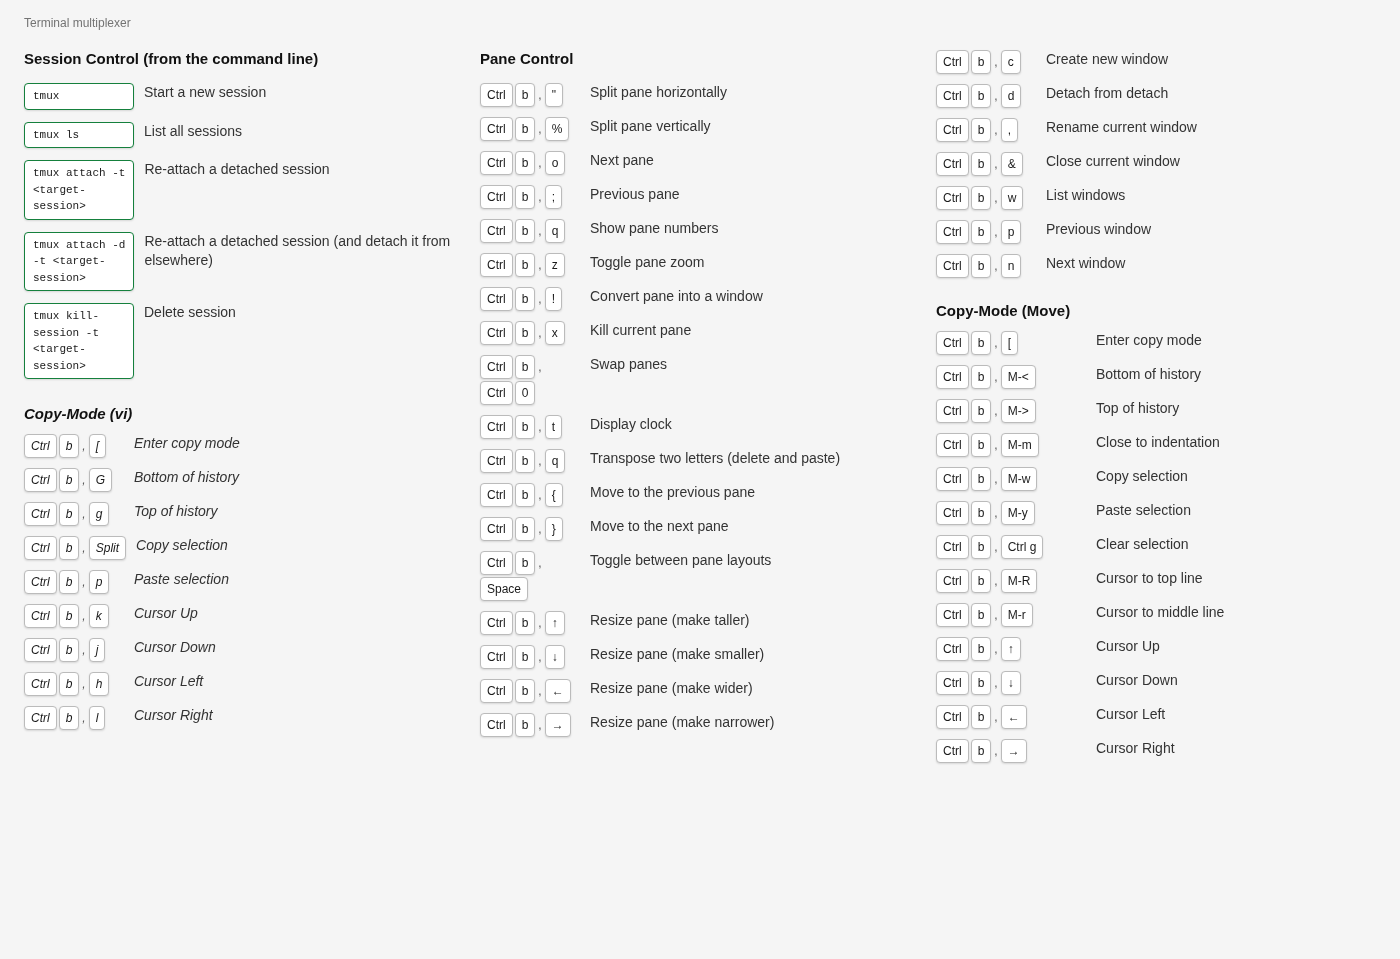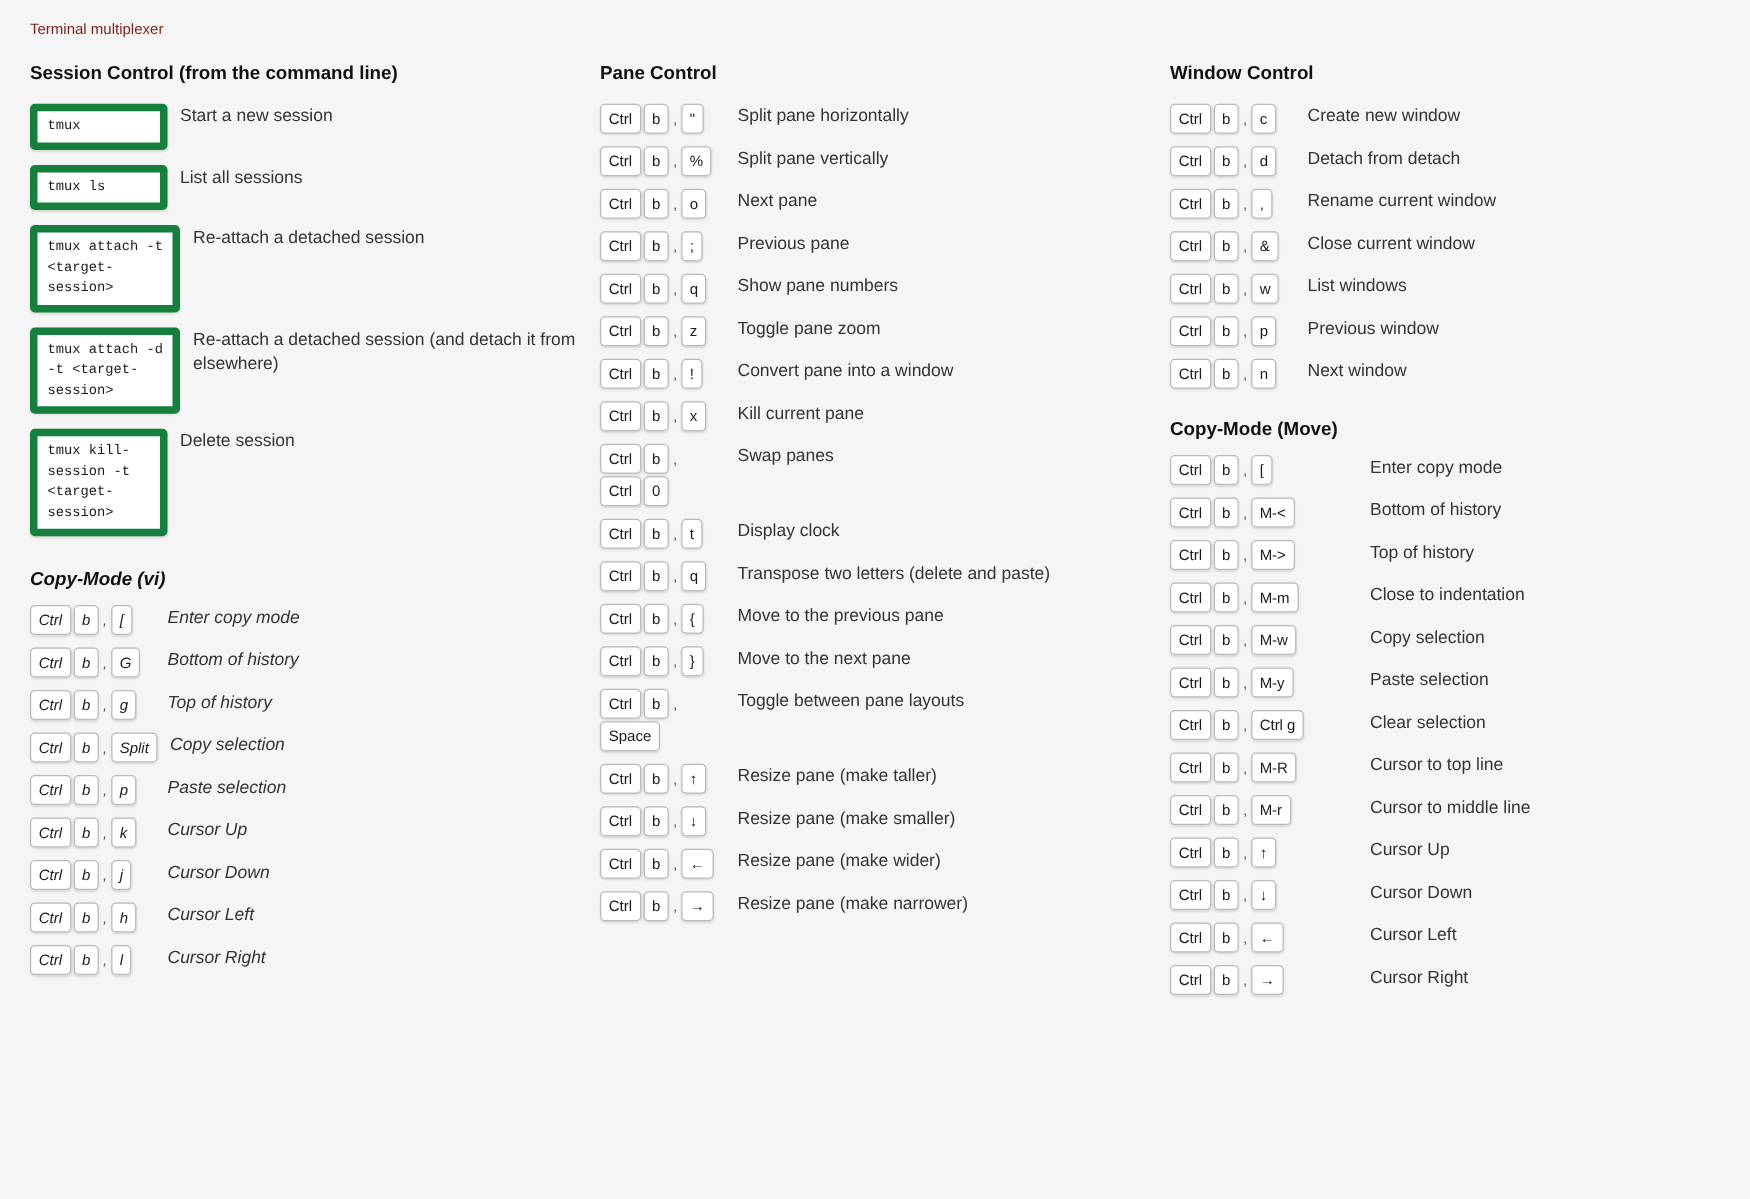--- a/index.html
+++ b/index.html
@@ -5,21 +5,21 @@
     * { box-sizing: border-box; margin: 0; padding: 0; }
     body {
       font-family: -apple-system, BlinkMacSystemFont, 'Segoe UI', Helvetica, Arial, sans-serif;
       font-size: 14px;
       color: #1a1a1a;
       background: #f5f5f5;
       padding: 16px 24px;
     }
     .app-title {
       font-size: 12px;
-      color: #7f1d1d;
+      color: #737373;
       margin-bottom: 20px;
     }
     .columns {
       display: flex;
       gap: 16px;
       align-items: flex-start;
     }
     .column {
       flex: 1;
       min-width: 0;
@@ -68,21 +68,21 @@
       color: #555;
       padding: 0 1px;
     }
     .desc {
       color: #333;
       line-height: 1.4;
     }
     .cmd-box {
       display: inline-block;
       background: #fff;
-      border: 6px solid #15803d;
+      border: 1px solid #15803d;
       border-radius: 4px;
       padding: 4px 8px;
       font-family: 'Courier New', monospace;
       font-size: 12px;
       min-width: 100px;
       margin-bottom: 2px;
       line-height: 1.5;
       flex-shrink: 0;
     }
     .cmd-col {
@@ -426,21 +426,20 @@
         <kbd>Ctrl</kbd>
         <kbd>b</kbd>
         <span class="sep">,</span>
         <kbd>→</kbd>
       </div>
       <span class="desc">Resize pane (make narrower)</span>
     </div>
   </div>
 
   <div class="column">
-    <div class="section-title">Window Control</div>
 
     <div class="shortcut-row">
       <div class="keys">
         <kbd>Ctrl</kbd>
         <kbd>b</kbd>
         <span class="sep">,</span>
         <kbd>c</kbd>
       </div>
       <span class="desc">Create new window</span>
     </div>

